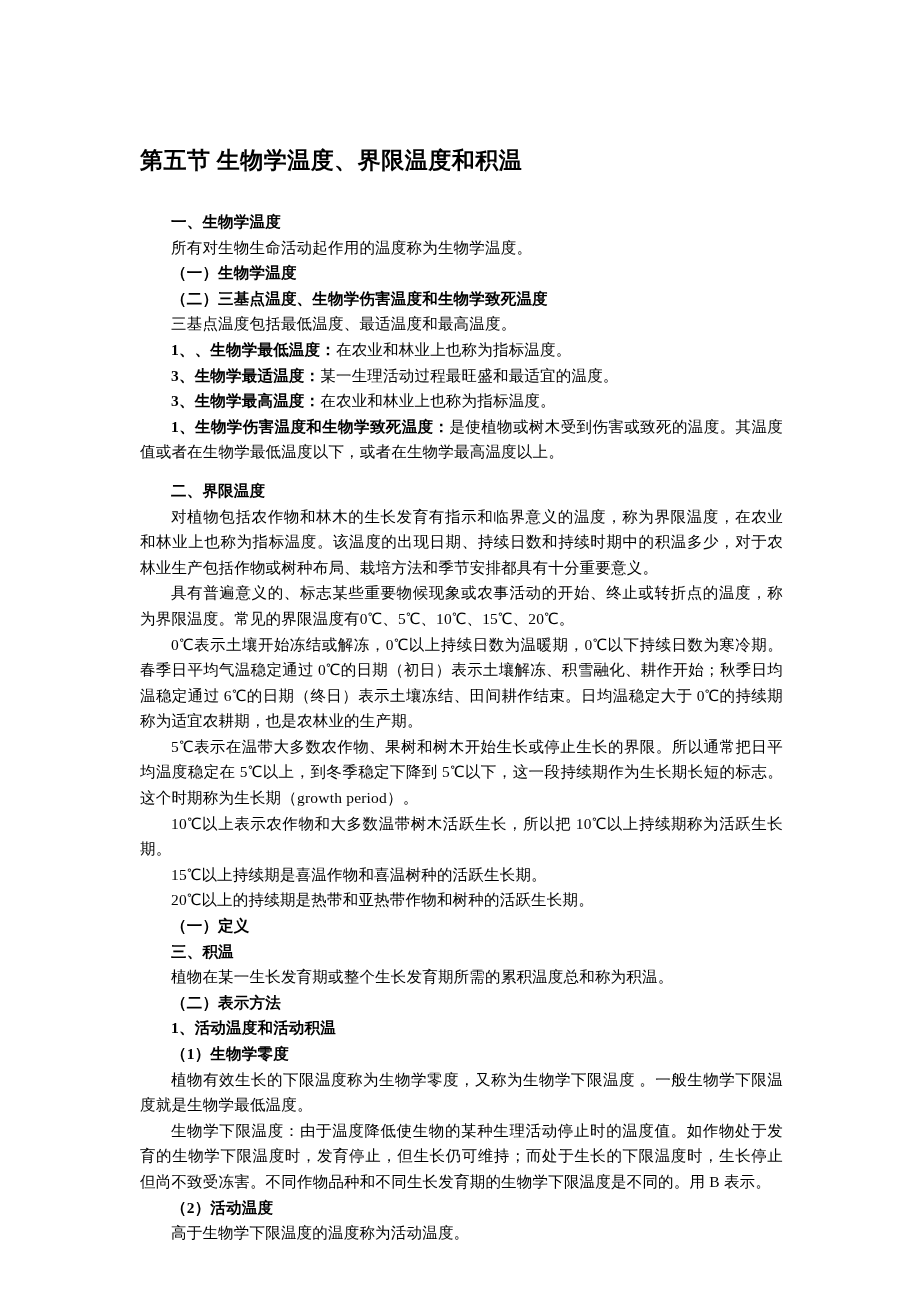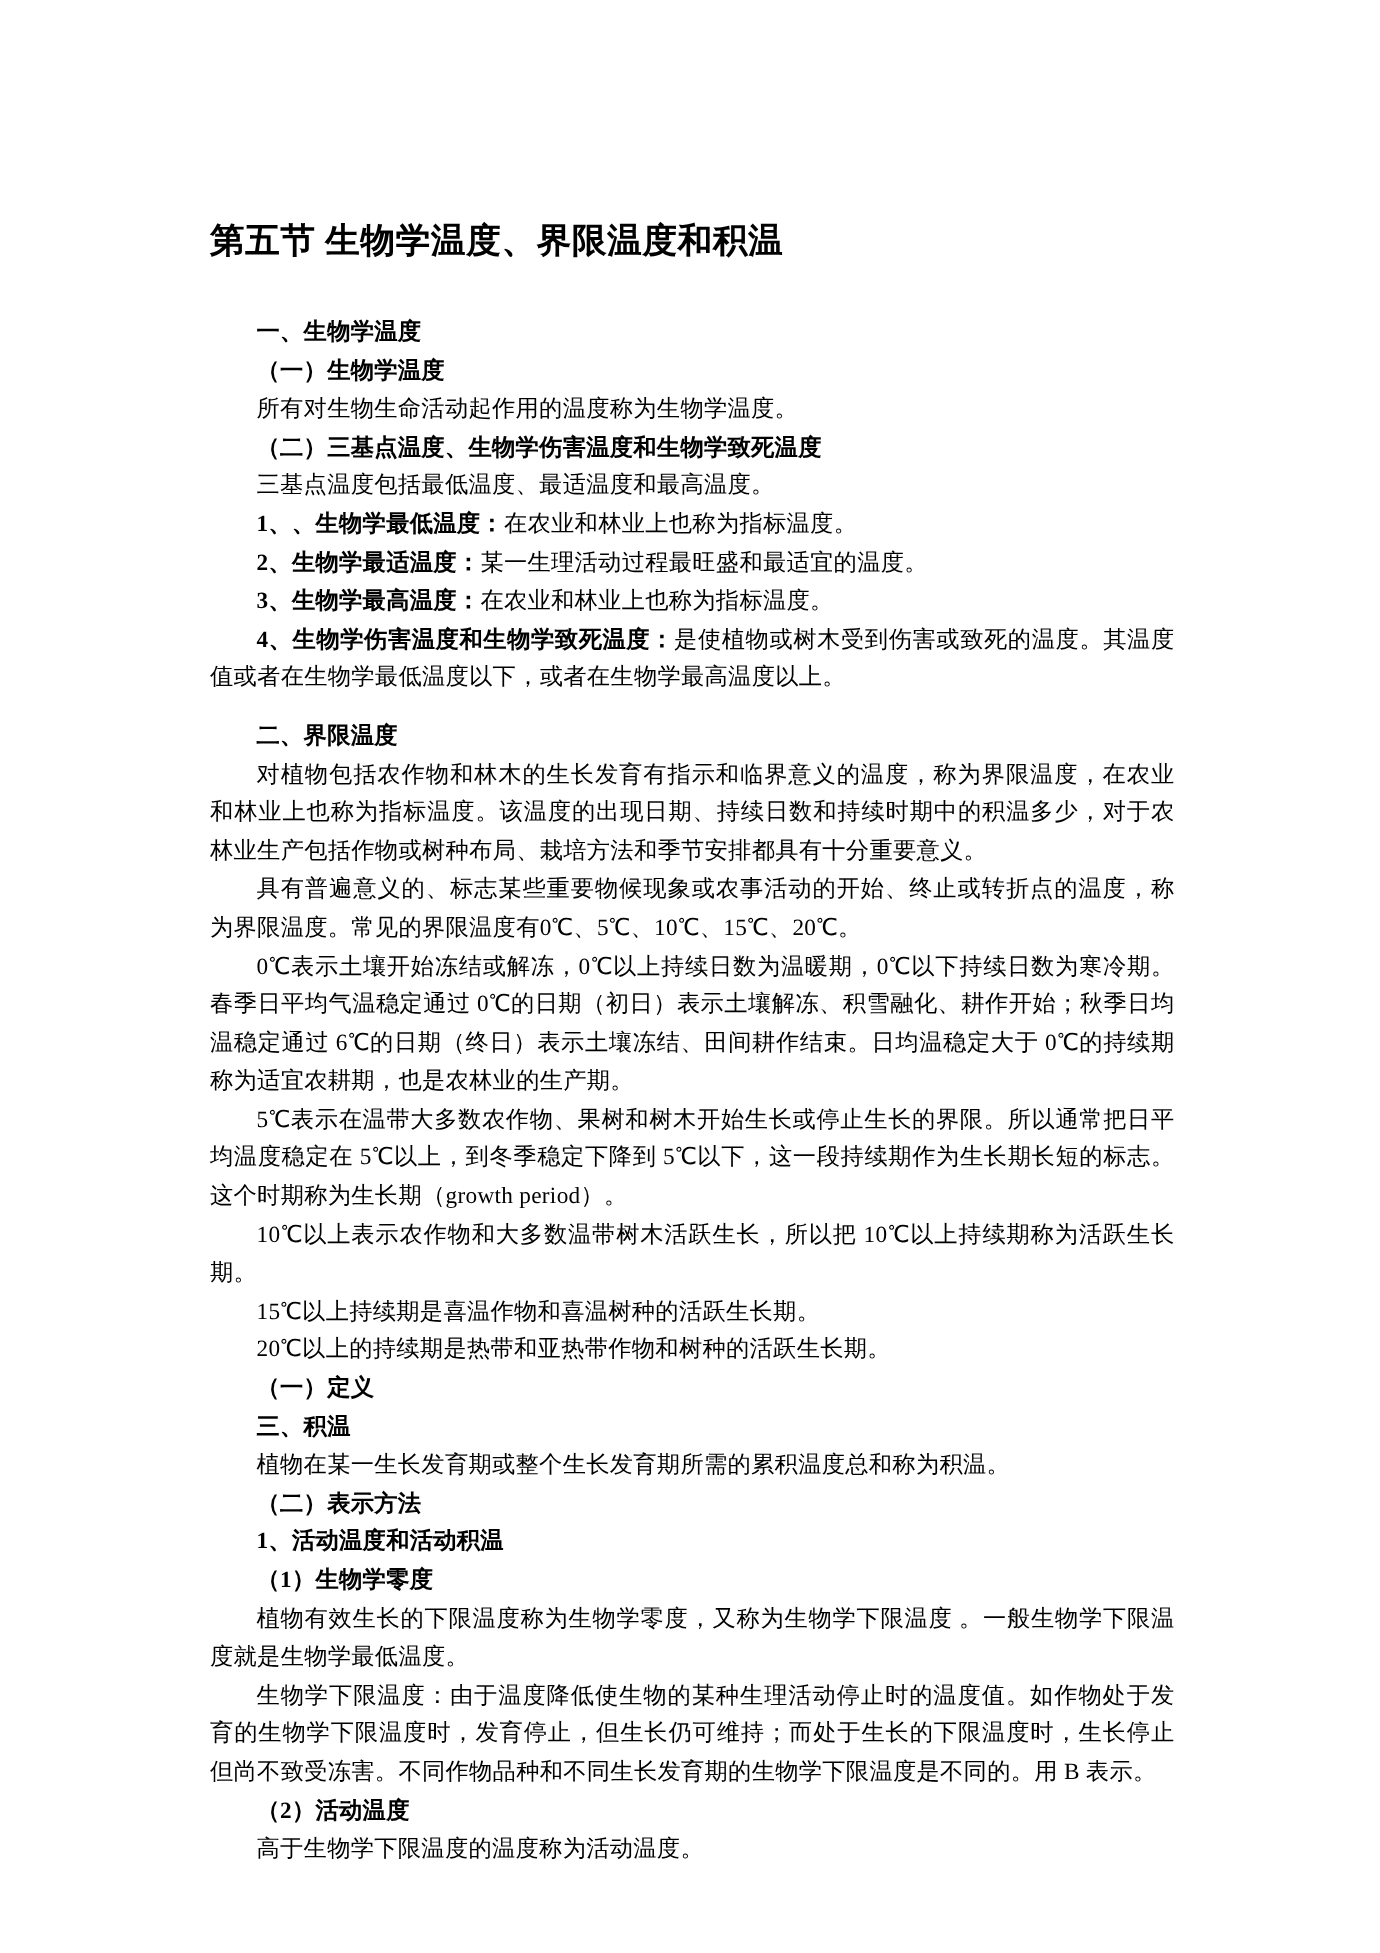--- a/index.html
+++ b/index.html
@@ -44,28 +44,28 @@
     margin-top: 13px;
   }
 </style>
 </head>
 <body>
 
 <div class="page">
   <h1 class="doc-title">第五节 生物学温度、界限温度和积温</h1>
   <div class="doc-body">
       <p class="para"><span class="bold">一、生物学温度</span></p>
+      <p class="para"><span>所有对生物生命活动起作用的温度称为生物学温度。</span></p>
       <p class="para"><span class="bold">（一）生物学温度</span></p>
-      <p class="para"><span>所有对生物生命活动起作用的温度称为生物学温度。</span></p>
       <p class="para"><span class="bold">（二）三基点温度、生物学伤害温度和生物学致死温度</span></p>
       <p class="para"><span>三基点温度包括最低温度、最适温度和最高温度。</span></p>
       <p class="para"><span class="bold">1、、生物学最低温度：</span><span>在农业和林业上也称为指标温度。</span></p>
-      <p class="para"><span class="bold">2、生物学最适温度：</span><span>某一生理活动过程最旺盛和最适宜的温度。</span></p>
+      <p class="para"><span class="bold">3、生物学最适温度：</span><span>某一生理活动过程最旺盛和最适宜的温度。</span></p>
       <p class="para"><span class="bold">3、生物学最高温度：</span><span>在农业和林业上也称为指标温度。</span></p>
-      <p class="para"><span class="bold">4、生物学伤害温度和生物学致死温度：</span><span>是使植物或树木受到伤害或致死的温度。其温度值或者在生物学最低温度以下，或者在生物学最高温度以上。</span></p>
+      <p class="para"><span class="bold">1、生物学伤害温度和生物学致死温度：</span><span>是使植物或树木受到伤害或致死的温度。其温度值或者在生物学最低温度以下，或者在生物学最高温度以上。</span></p>
       <p class="para space-before"><span class="bold">二、界限温度</span></p>
       <p class="para"><span>对植物包括农作物和林木的生长发育有指示和临界意义的温度，称为界限温度，在农业和林业上也称为指标温度。该温度的出现日期、持续日数和持续时期中的积温多少，对于农林业生产包括作物或树种布局、栽培方法和季节安排都具有十分重要意义。</span></p>
       <p class="para"><span>具有普遍意义的、标志某些重要物候现象或农事活动的开始、终止或转折点的温度，称为界限温度。常见的界限温度有0℃、5℃、10℃、15℃、20℃。</span></p>
       <p class="para"><span>0℃表示土壤开始冻结或解冻，0℃以上持续日数为温暖期，0℃以下持续日数为寒冷期。春季日平均气温稳定通过 0℃的日期（初日）表示土壤解冻、积雪融化、耕作开始；秋季日均温稳定通过 6℃的日期（终日）表示土壤冻结、田间耕作结束。日均温稳定大于 0℃的持续期称为适宜农耕期，也是农林业的生产期。</span></p>
       <p class="para"><span>5℃表示在温带大多数农作物、果树和树木开始生长或停止生长的界限。所以通常把日平均温度稳定在 5℃以上，到冬季稳定下降到 5℃以下，这一段持续期作为生长期长短的标志。这个时期称为生长期（growth period）。</span></p>
       <p class="para"><span>10℃以上表示农作物和大多数温带树木活跃生长，所以把 10℃以上持续期称为活跃生长期。</span></p>
       <p class="para"><span>15℃以上持续期是喜温作物和喜温树种的活跃生长期。</span></p>
       <p class="para"><span>20℃以上的持续期是热带和亚热带作物和树种的活跃生长期。</span></p>
       <p class="para"><span class="bold">（一）定义</span></p>
       <p class="para"><span class="bold">三、积温</span></p>

